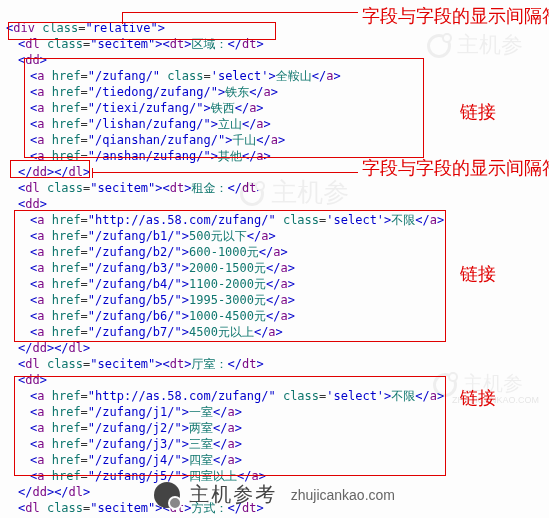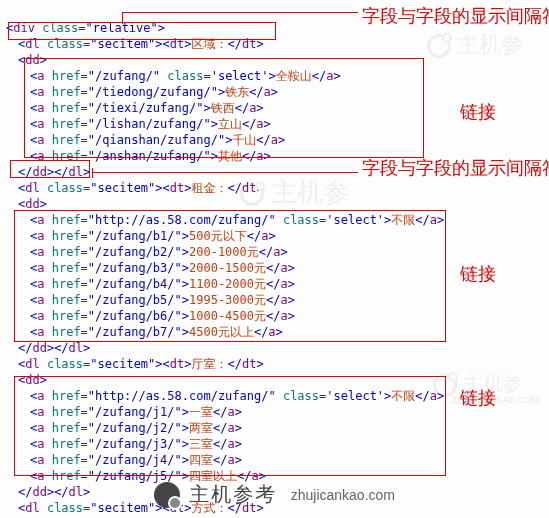--- a/index.html
+++ b/index.html
@@ -16,21 +16,21 @@
 .line { white-space: nowrap; line-height: 16px; }
 .ind1 { padding-left: 12px; }
 .ind2 { padding-left: 24px; }
 
 
 .tag  { color: #0000cc; }  
 .elem { color: #7c0a87; }  
 .attr { color: #0f766e; }  
 .val  { color: #0000cc; }  
 .eq   { color: #333333; }
-.txt  { color: #c2410c; }
+.txt  { color: #0f766e; }
 
 
 .anno {
   position: absolute;
   color: #e00000;
   font-size: 18px;
   white-space: nowrap;
 }
 .red-line {
   position: absolute;
@@ -165,21 +165,21 @@
 
   <div class="line ind1">
     <span class="tag">&lt;</span><span class="elem">dl</span> <span class="attr">class</span><span class="eq">=</span><span class="val">"secitem"</span><span class="tag">&gt;</span><span class="tag">&lt;</span><span class="elem">dt</span><span class="tag">&gt;</span><span class="txt">租金：</span><span class="tag">&lt;/</span><span class="elem">dt</span><span class="tag">&gt;</span>
   </div>
   <div class="line ind1">
     <span class="tag">&lt;</span><span class="elem">dd</span><span class="tag">&gt;</span>
   </div>
   <div id="s2links">
       <div class="line ind2"><span class="tag">&lt;</span><span class="elem">a</span> <span class="attr">href</span><span class="eq">=</span><span class="val">"http://as.58.com/zufang/"</span> <span class="attr">class</span><span class="eq">=</span><span class="val">'select'</span><span class="tag">&gt;</span><span class="txt">不限</span><span class="tag">&lt;/</span><span class="elem">a</span><span class="tag">&gt;</span></div>
       <div class="line ind2"><span class="tag">&lt;</span><span class="elem">a</span> <span class="attr">href</span><span class="eq">=</span><span class="val">"/zufang/b1/"</span><span class="tag">&gt;</span><span class="txt">500元以下</span><span class="tag">&lt;/</span><span class="elem">a</span><span class="tag">&gt;</span></div>
-      <div class="line ind2"><span class="tag">&lt;</span><span class="elem">a</span> <span class="attr">href</span><span class="eq">=</span><span class="val">"/zufang/b2/"</span><span class="tag">&gt;</span><span class="txt">200-1000元</span><span class="tag">&lt;/</span><span class="elem">a</span><span class="tag">&gt;</span></div>
+      <div class="line ind2"><span class="tag">&lt;</span><span class="elem">a</span> <span class="attr">href</span><span class="eq">=</span><span class="val">"/zufang/b2/"</span><span class="tag">&gt;</span><span class="txt">600-1000元</span><span class="tag">&lt;/</span><span class="elem">a</span><span class="tag">&gt;</span></div>
       <div class="line ind2"><span class="tag">&lt;</span><span class="elem">a</span> <span class="attr">href</span><span class="eq">=</span><span class="val">"/zufang/b3/"</span><span class="tag">&gt;</span><span class="txt">2000-1500元</span><span class="tag">&lt;/</span><span class="elem">a</span><span class="tag">&gt;</span></div>
       <div class="line ind2"><span class="tag">&lt;</span><span class="elem">a</span> <span class="attr">href</span><span class="eq">=</span><span class="val">"/zufang/b4/"</span><span class="tag">&gt;</span><span class="txt">1100-2000元</span><span class="tag">&lt;/</span><span class="elem">a</span><span class="tag">&gt;</span></div>
       <div class="line ind2"><span class="tag">&lt;</span><span class="elem">a</span> <span class="attr">href</span><span class="eq">=</span><span class="val">"/zufang/b5/"</span><span class="tag">&gt;</span><span class="txt">1995-3000元</span><span class="tag">&lt;/</span><span class="elem">a</span><span class="tag">&gt;</span></div>
       <div class="line ind2"><span class="tag">&lt;</span><span class="elem">a</span> <span class="attr">href</span><span class="eq">=</span><span class="val">"/zufang/b6/"</span><span class="tag">&gt;</span><span class="txt">1000-4500元</span><span class="tag">&lt;/</span><span class="elem">a</span><span class="tag">&gt;</span></div>
       <div class="line ind2"><span class="tag">&lt;</span><span class="elem">a</span> <span class="attr">href</span><span class="eq">=</span><span class="val">"/zufang/b7/"</span><span class="tag">&gt;</span><span class="txt">4500元以上</span><span class="tag">&lt;/</span><span class="elem">a</span><span class="tag">&gt;</span></div>
     </div>
   <div class="line ind1">
     <span class="tag">&lt;/</span><span class="elem">dd</span><span class="tag">&gt;&lt;/</span><span class="elem">dl</span><span class="tag">&gt;</span>
   </div>
 

